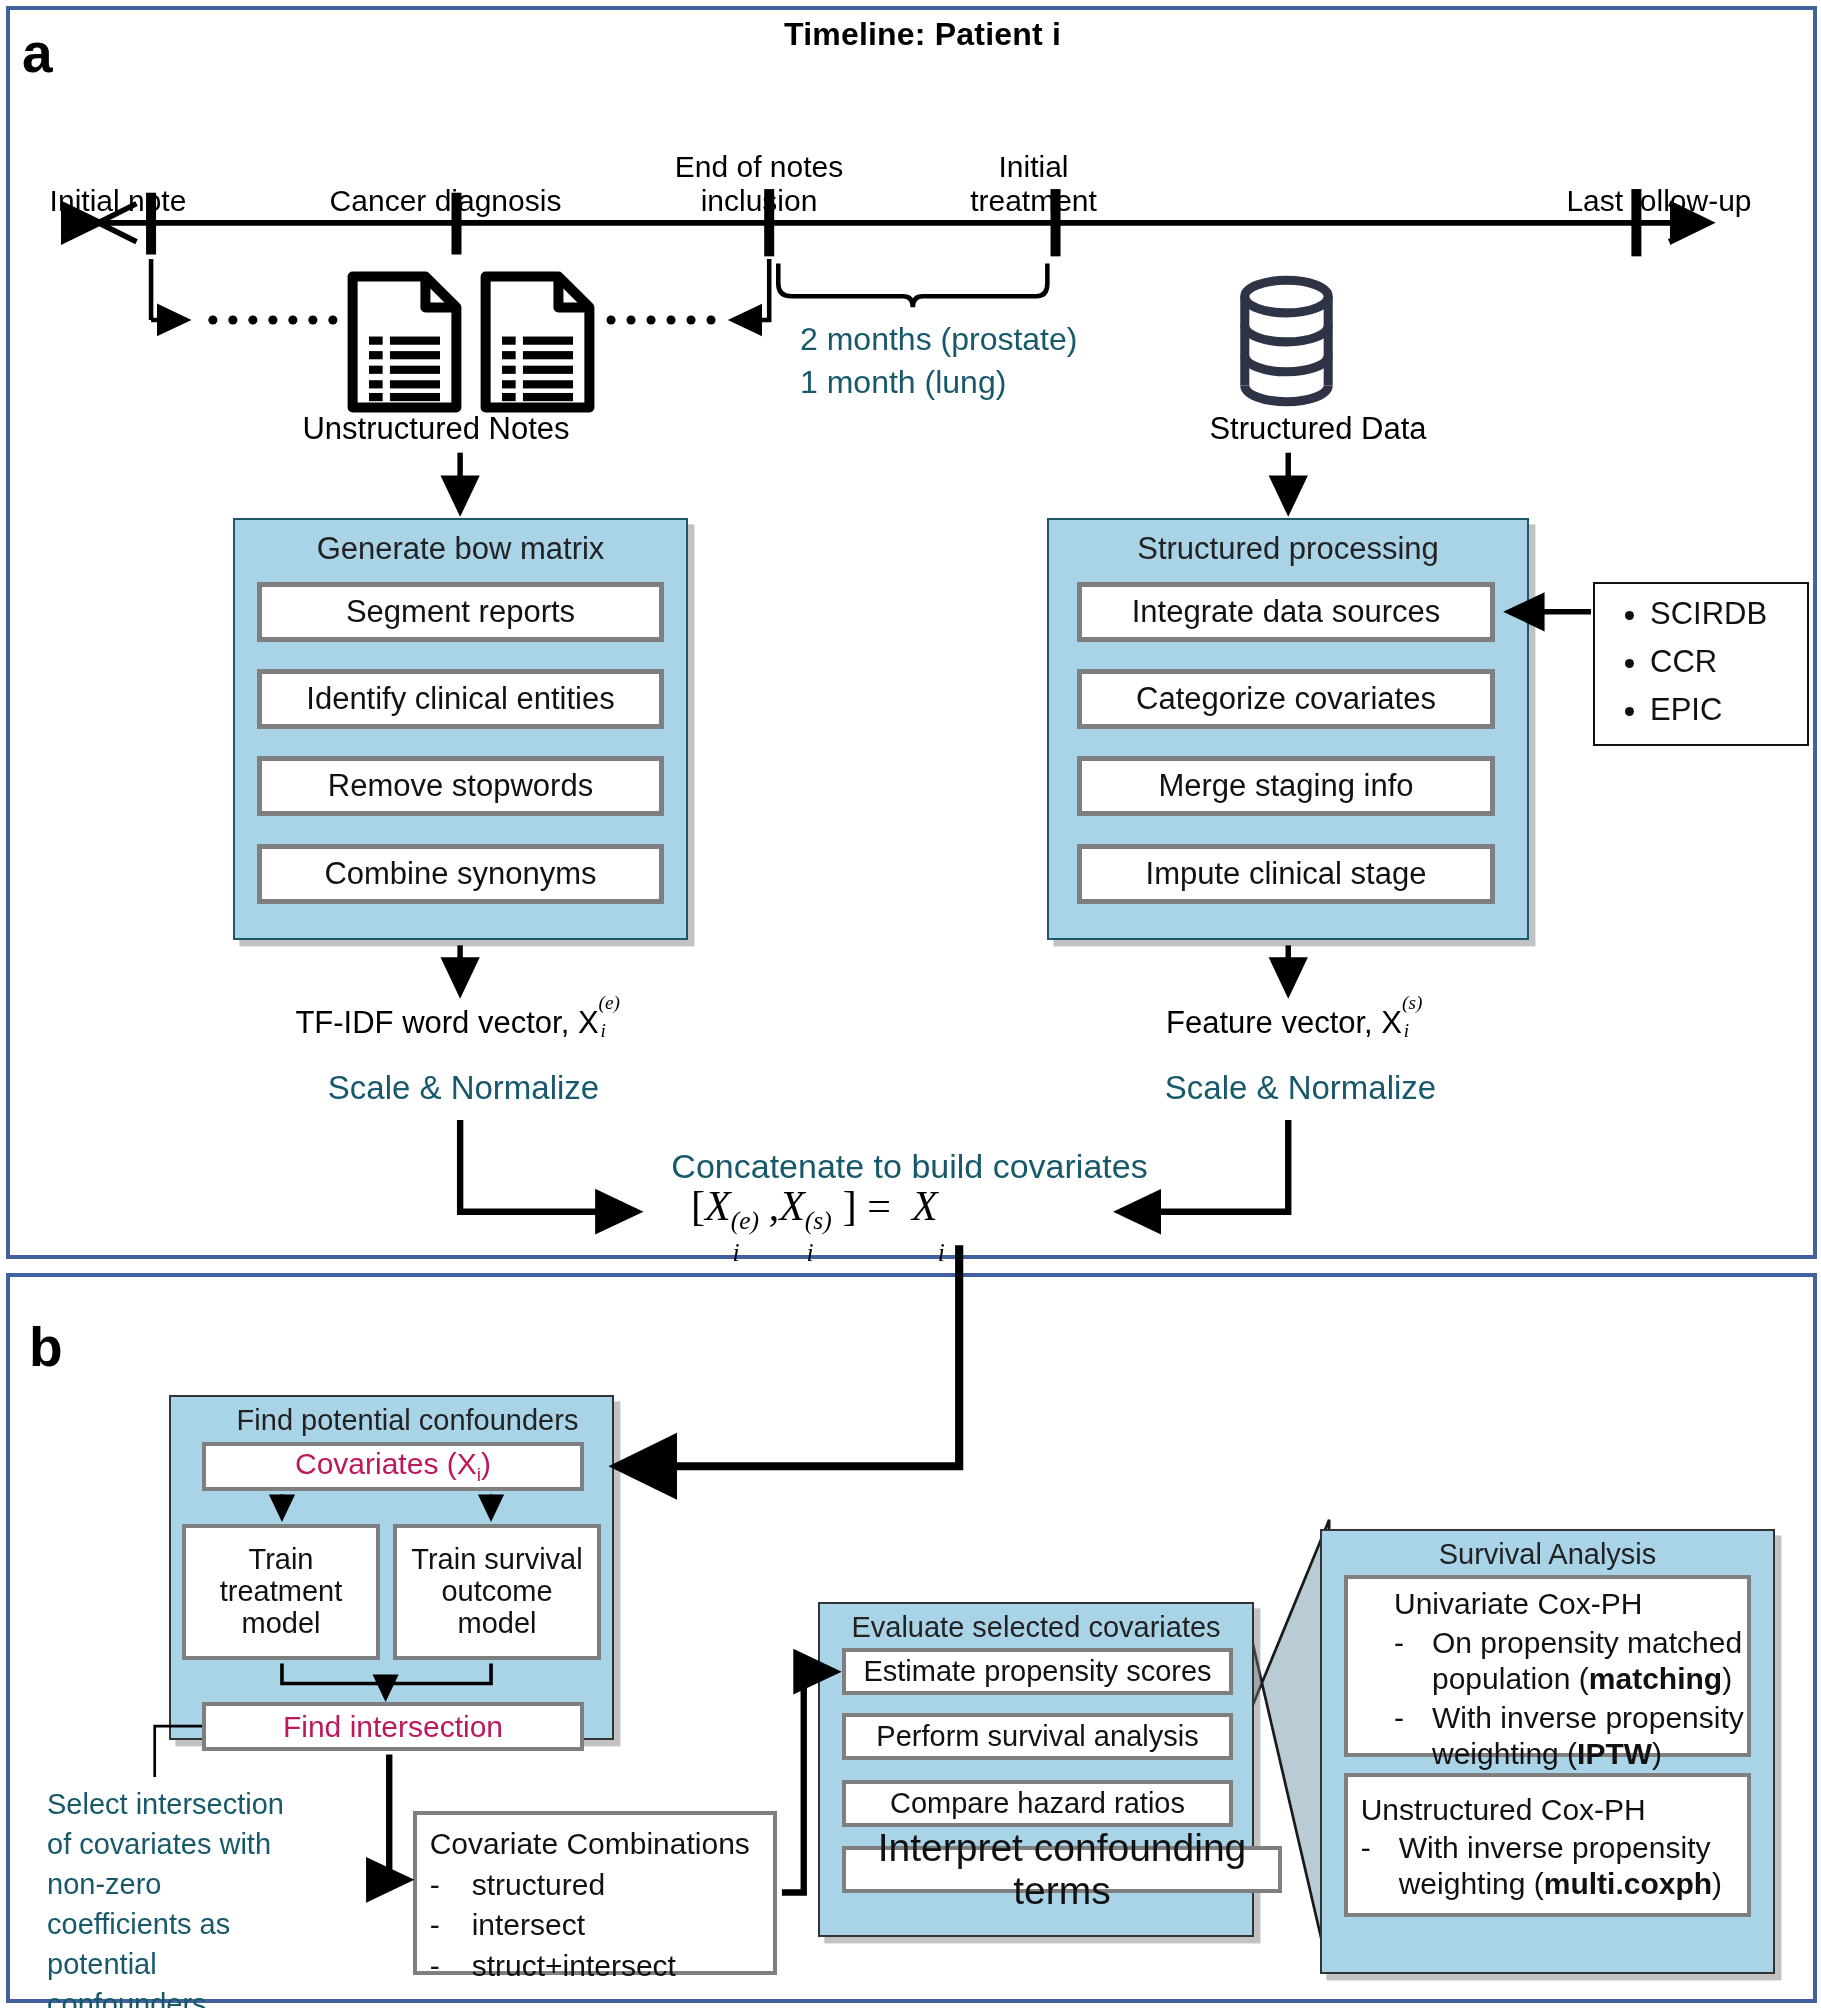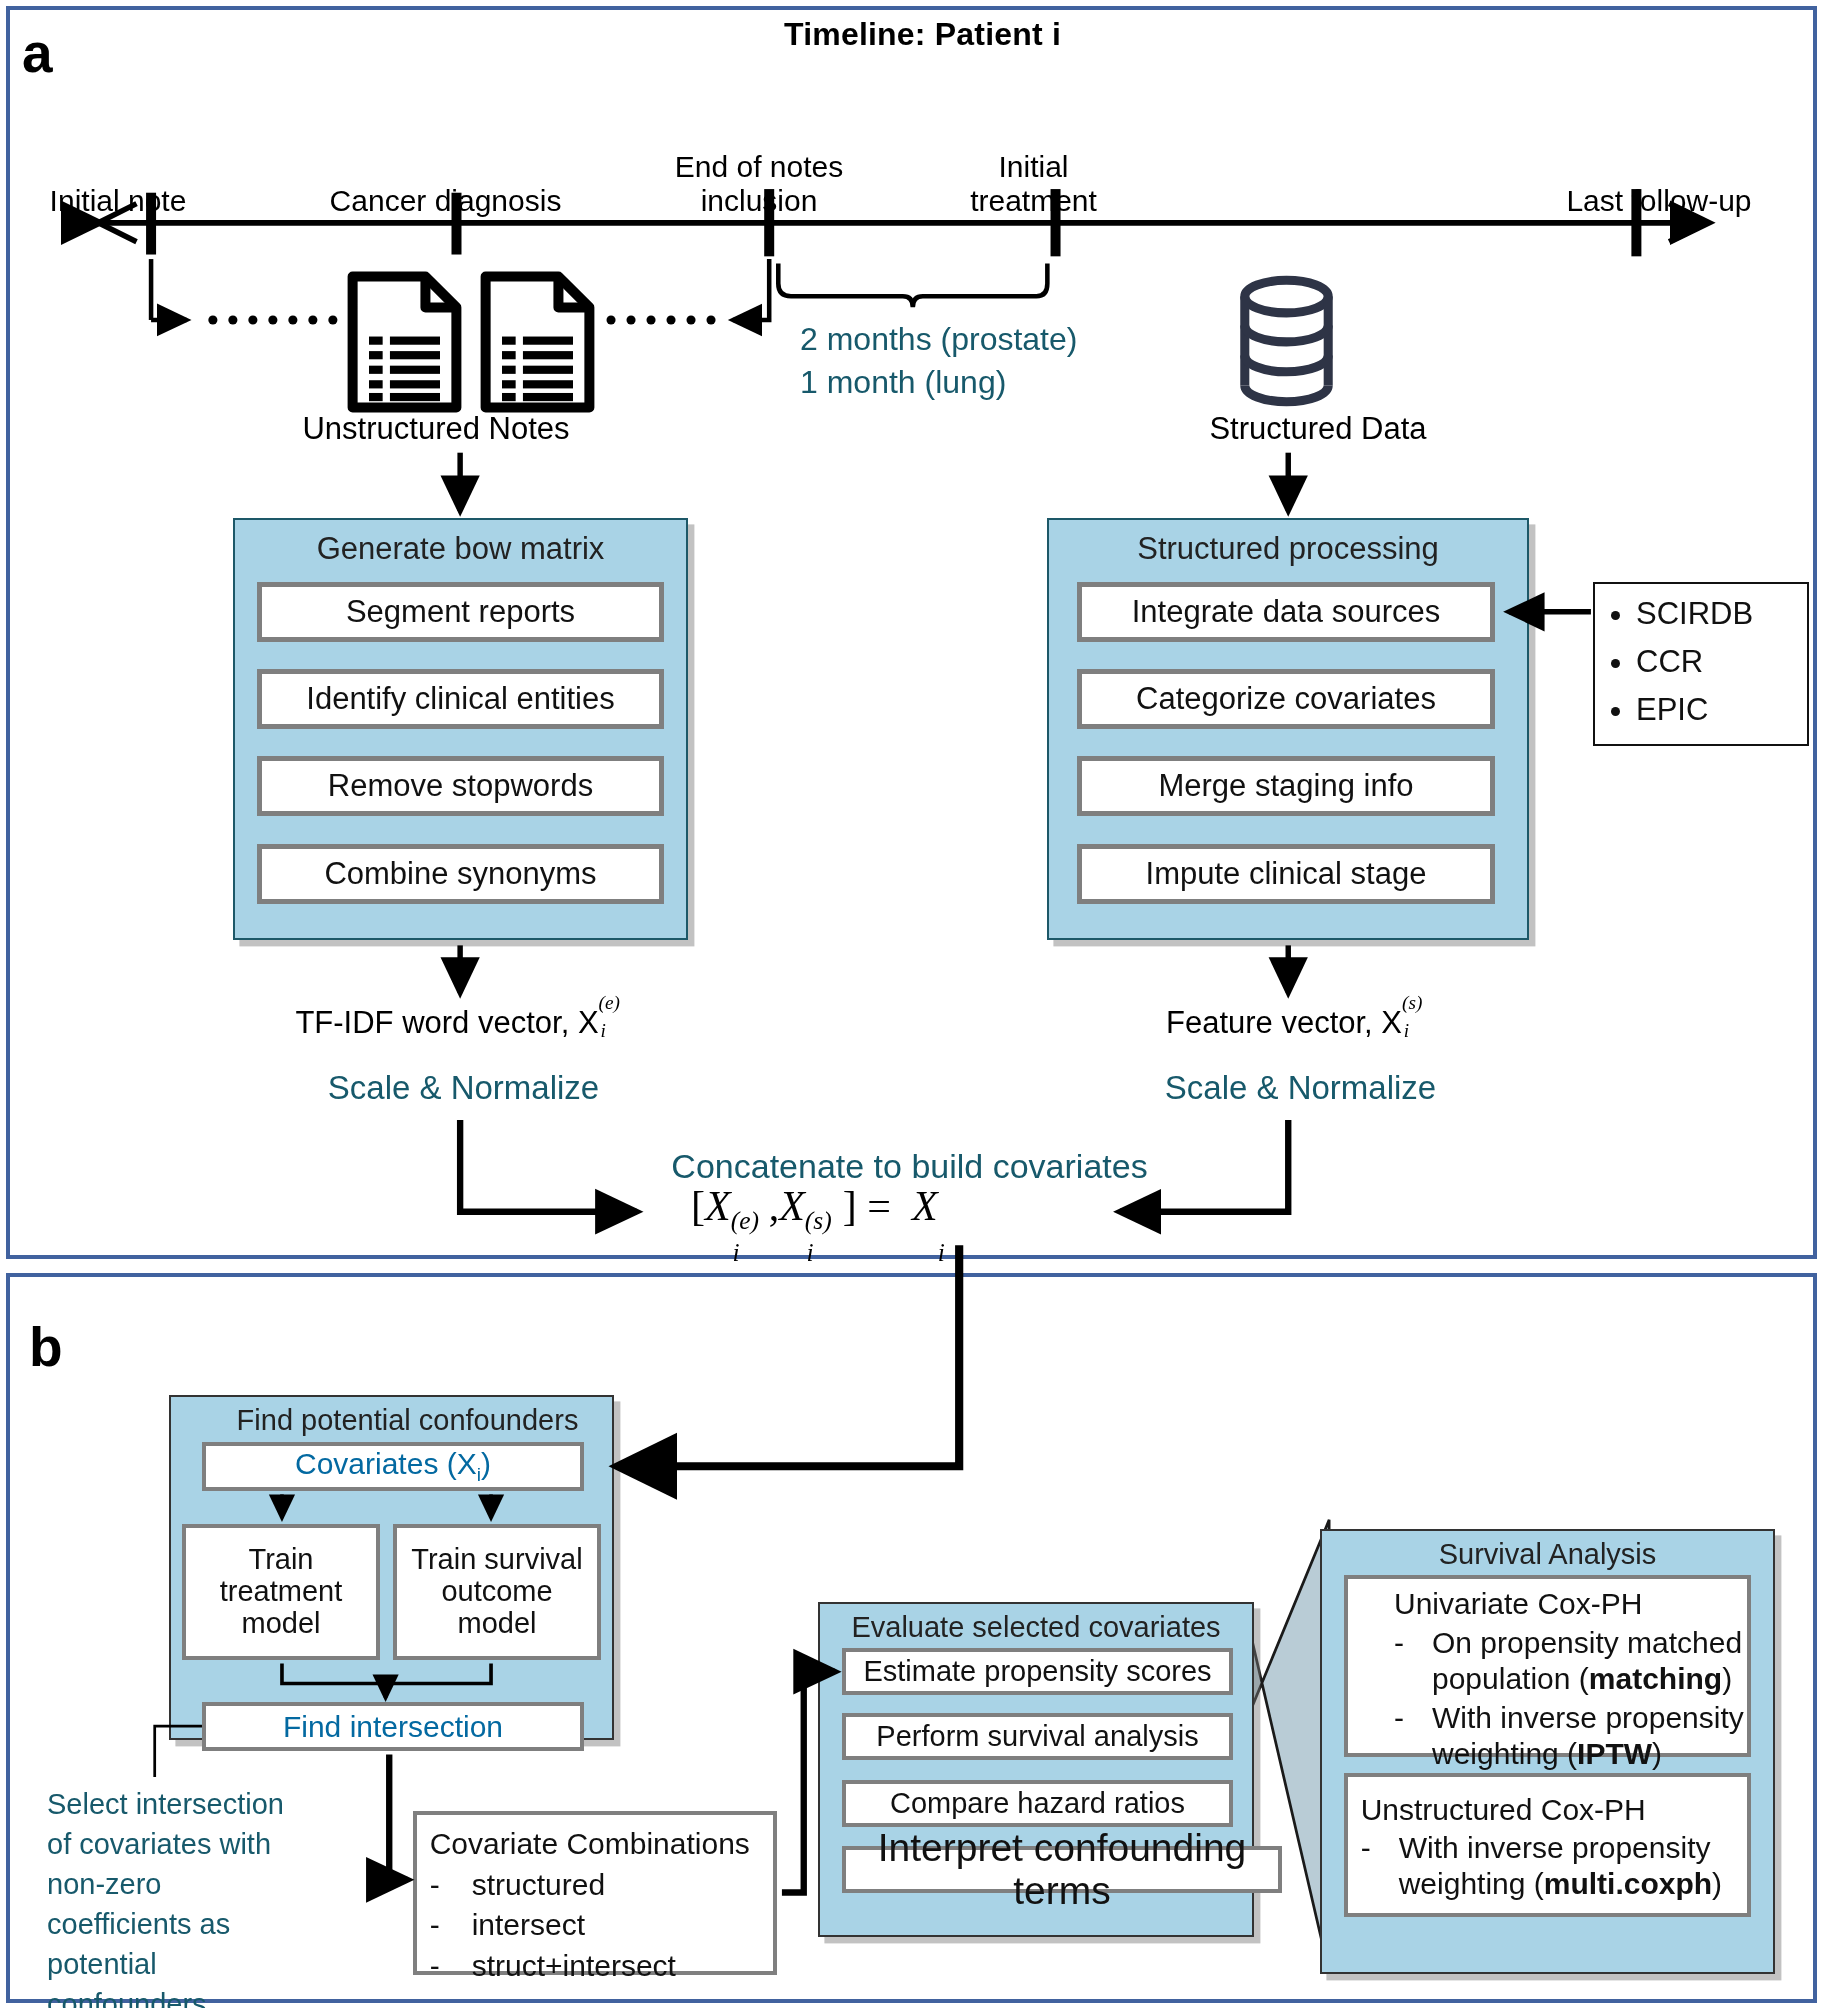--- a/index.html
+++ b/index.html
@@ -5,21 +5,21 @@
   html,body{margin:0;padding:0;background:#fff;}
   body{width:1822px;height:2008px;position:relative;
        font-family:"Liberation Sans","DejaVu Sans",sans-serif;color:#000;}
   .panel{position:absolute;border:4.5px solid #41629f;background:#fff;box-sizing:border-box;}
   #panel-a{left:5.5px;top:5.5px;width:1811px;height:1253px;}
   #panel-b{left:5.5px;top:1273px;width:1811px;height:2003px;height:730px;}
   .pl{position:absolute;font-weight:bold;font-size:55px;line-height:1;}
   .tl-title{position:absolute;font-weight:bold;font-size:32px;letter-spacing:0.2px;}
   .tick-lbl{position:absolute;font-size:30px;text-align:center;line-height:1.12;margin-top:43px;}
   .svgroot{position:absolute;left:0;top:0;width:100%;height:100%;overflow:visible;pointer-events:none;}
-  .teal{color:#0369a1;}
+  .teal{color:#be185d;}
   .bluebox{position:absolute;background:#a9d3e6;border:2.7px solid #1d5868;box-sizing:border-box;
            box-shadow:6.4px 6.4px 0 rgba(120,120,120,.45);}
   .bluebox.plainbdr{border:2.7px solid #333;}
   .bbtitle{position:absolute;left:0;right:0;text-align:center;font-size:31px;color:#222;}
   .wbox{position:absolute;background:#fff;border:5.5px solid #7f7f7f;box-sizing:border-box;
         display:flex;align-items:center;justify-content:center;text-align:center;
         font-size:31px;line-height:1.1;color:#111;}
   .wbox.left{justify-content:flex-start;text-align:left;padding-left:12.7px;}
   .plainbox{position:absolute;background:#fff;border:2.7px solid #111;box-sizing:border-box;
             font-size:31px;color:#111;}
@@ -116,21 +116,21 @@
 
 <div class="bluebox" style="left:1047px;top:518px;width:482px;height:422px;">
   <div class="bbtitle" style="top:11px;">Structured processing</div>
 </div>
 <div class="wbox" style="left:1077px;top:582px;width:418px;height:60px;">Integrate data sources</div>
 <div class="wbox" style="left:1077px;top:669px;width:418px;height:60px;">Categorize covariates</div>
 <div class="wbox" style="left:1077px;top:756px;width:418px;height:60px;">Merge staging info</div>
 <div class="wbox" style="left:1077px;top:844px;width:418px;height:60px;">Impute clinical stage</div>
 
 <div class="plainbox" style="left:1593px;top:582px;width:216px;height:164px;">
-  <ul class="bullets" style="left:4px;top:5.5px;margin:0;padding-left:37px;">
+  <ul class="bullets" style="left:18px;top:5.5px;margin:0;padding-left:37px;">
     <li>SCIRDB</li>
     <li>CCR</li>
     <li>EPIC</li>
   </ul>
 </div>
 
 <div class="caption" style="left:209px;top:1005px;width:509px;">
   <span>TF-IDF word vector, X</span><span class="mi" style="position:relative;"><span class="mathsup" style="position:absolute;left:0;top:-12.7px;white-space:nowrap;">(e)</span><span class="mathsub" style="position:absolute;left:1.8px;top:14.5px;">i</span></span><span style="display:inline-block;width:33px;"></span>
 </div>
 <div class="small-teal" style="left:227px;top:1066px;width:473px;font-size:33px;">Scale &amp; Normalize</div>

